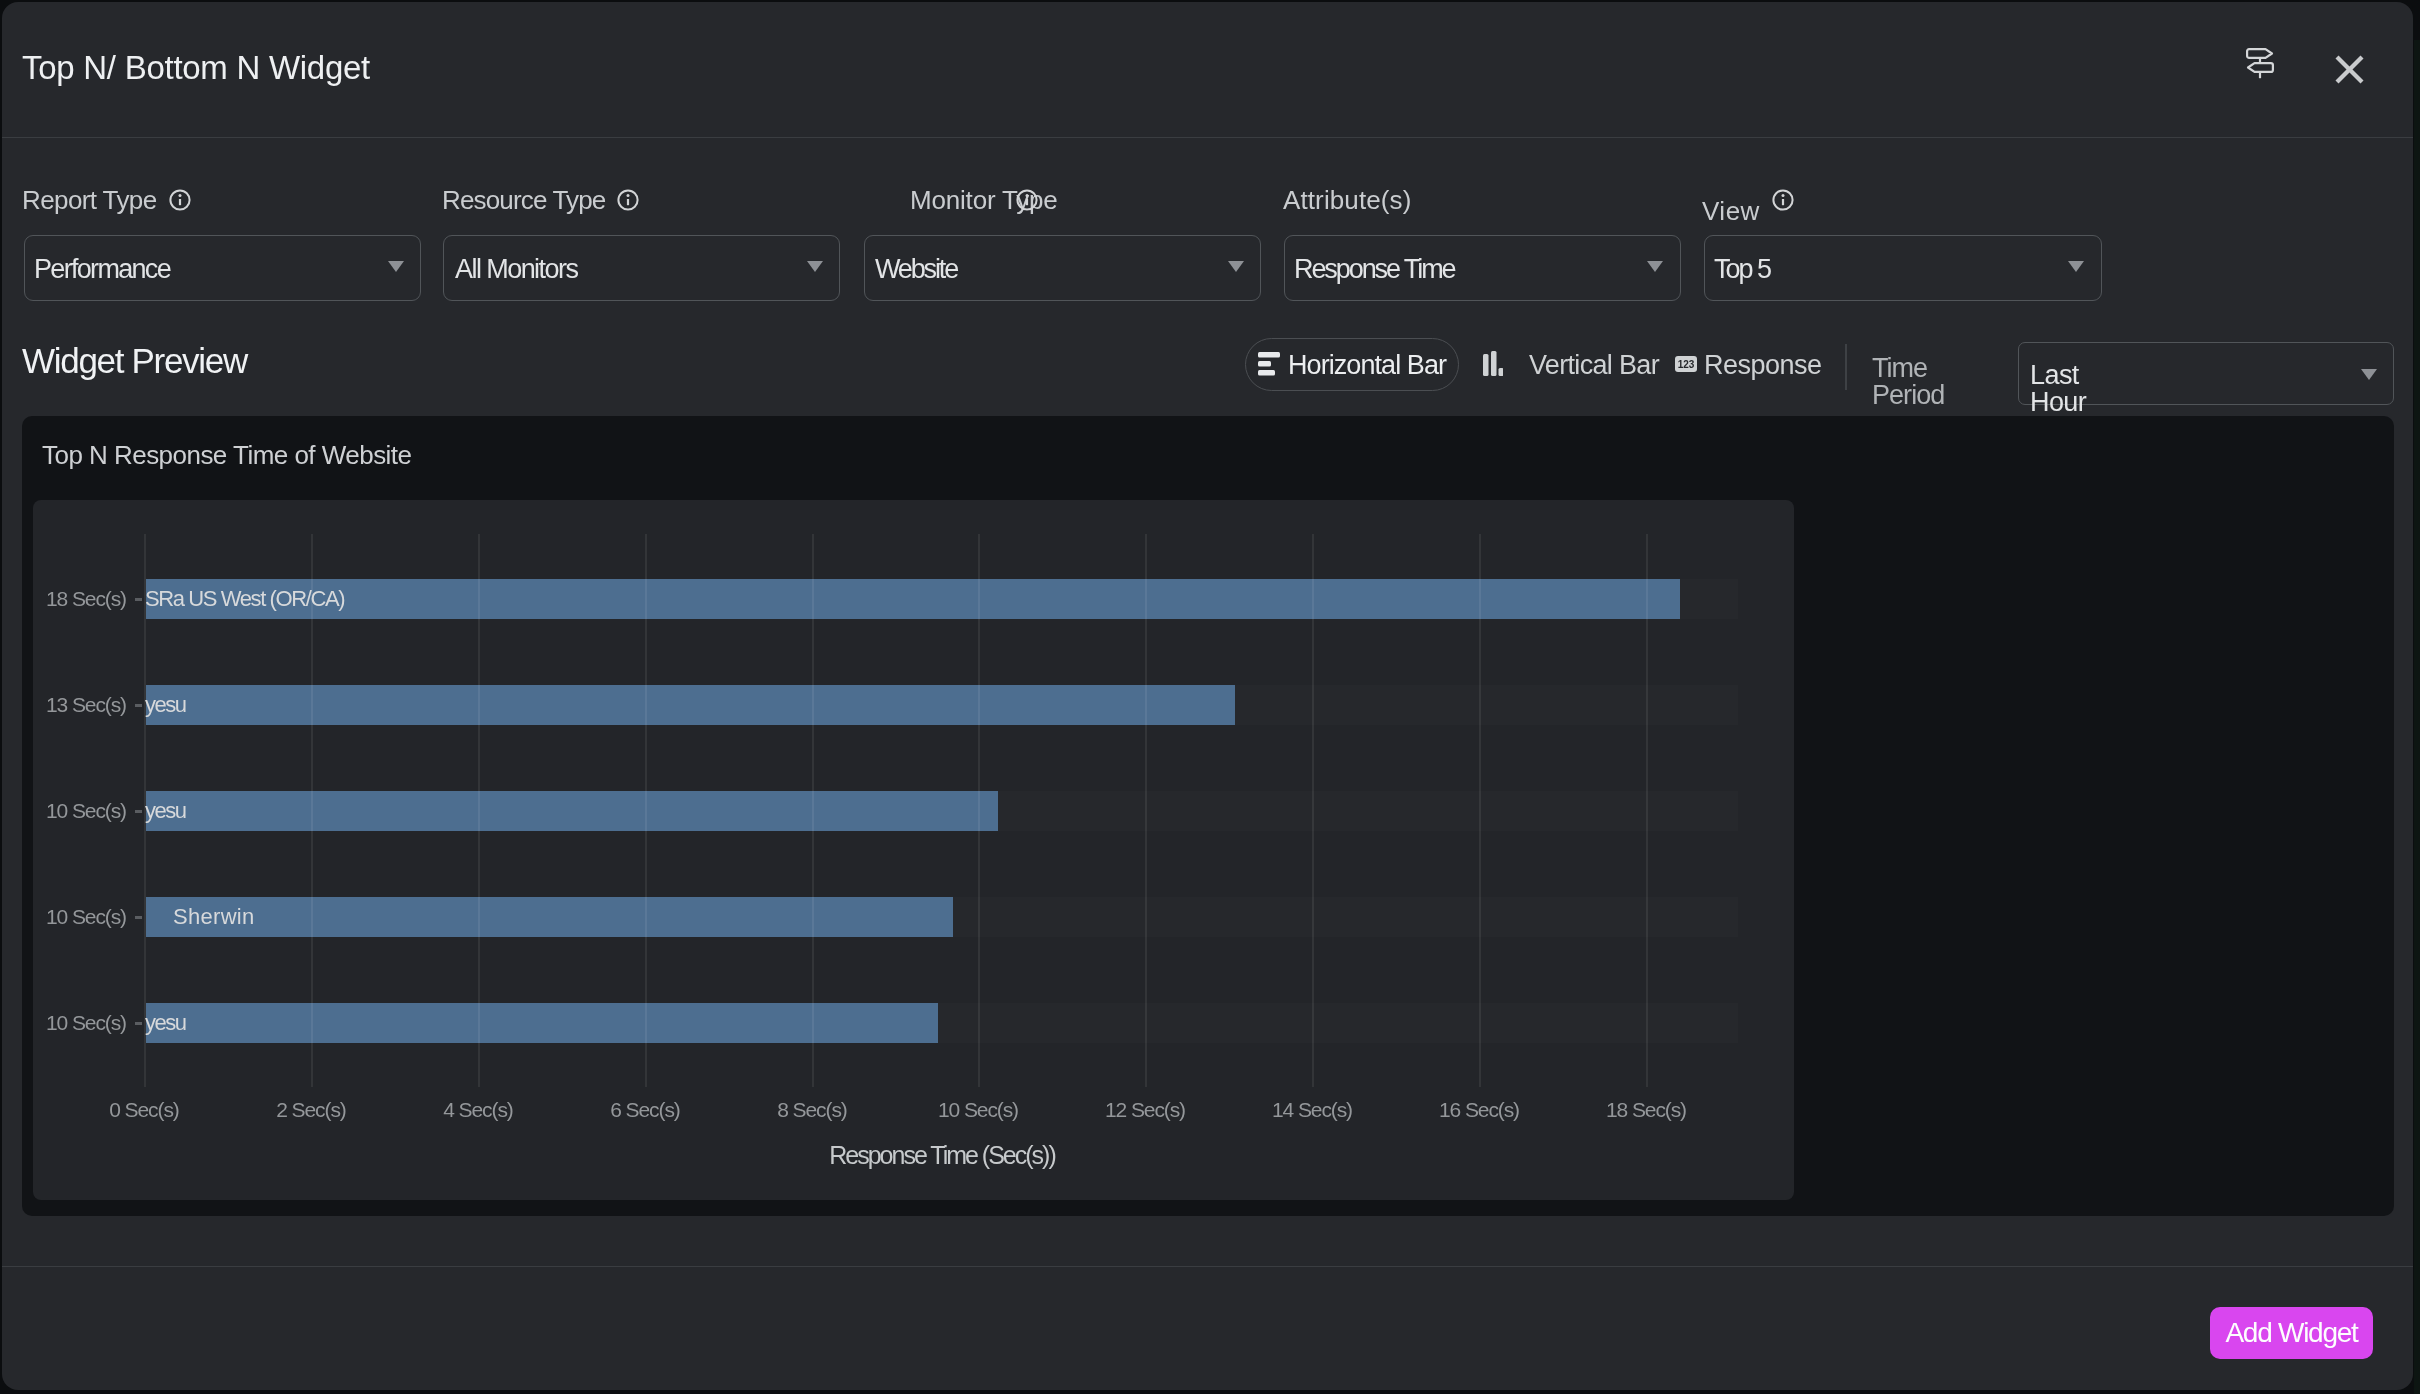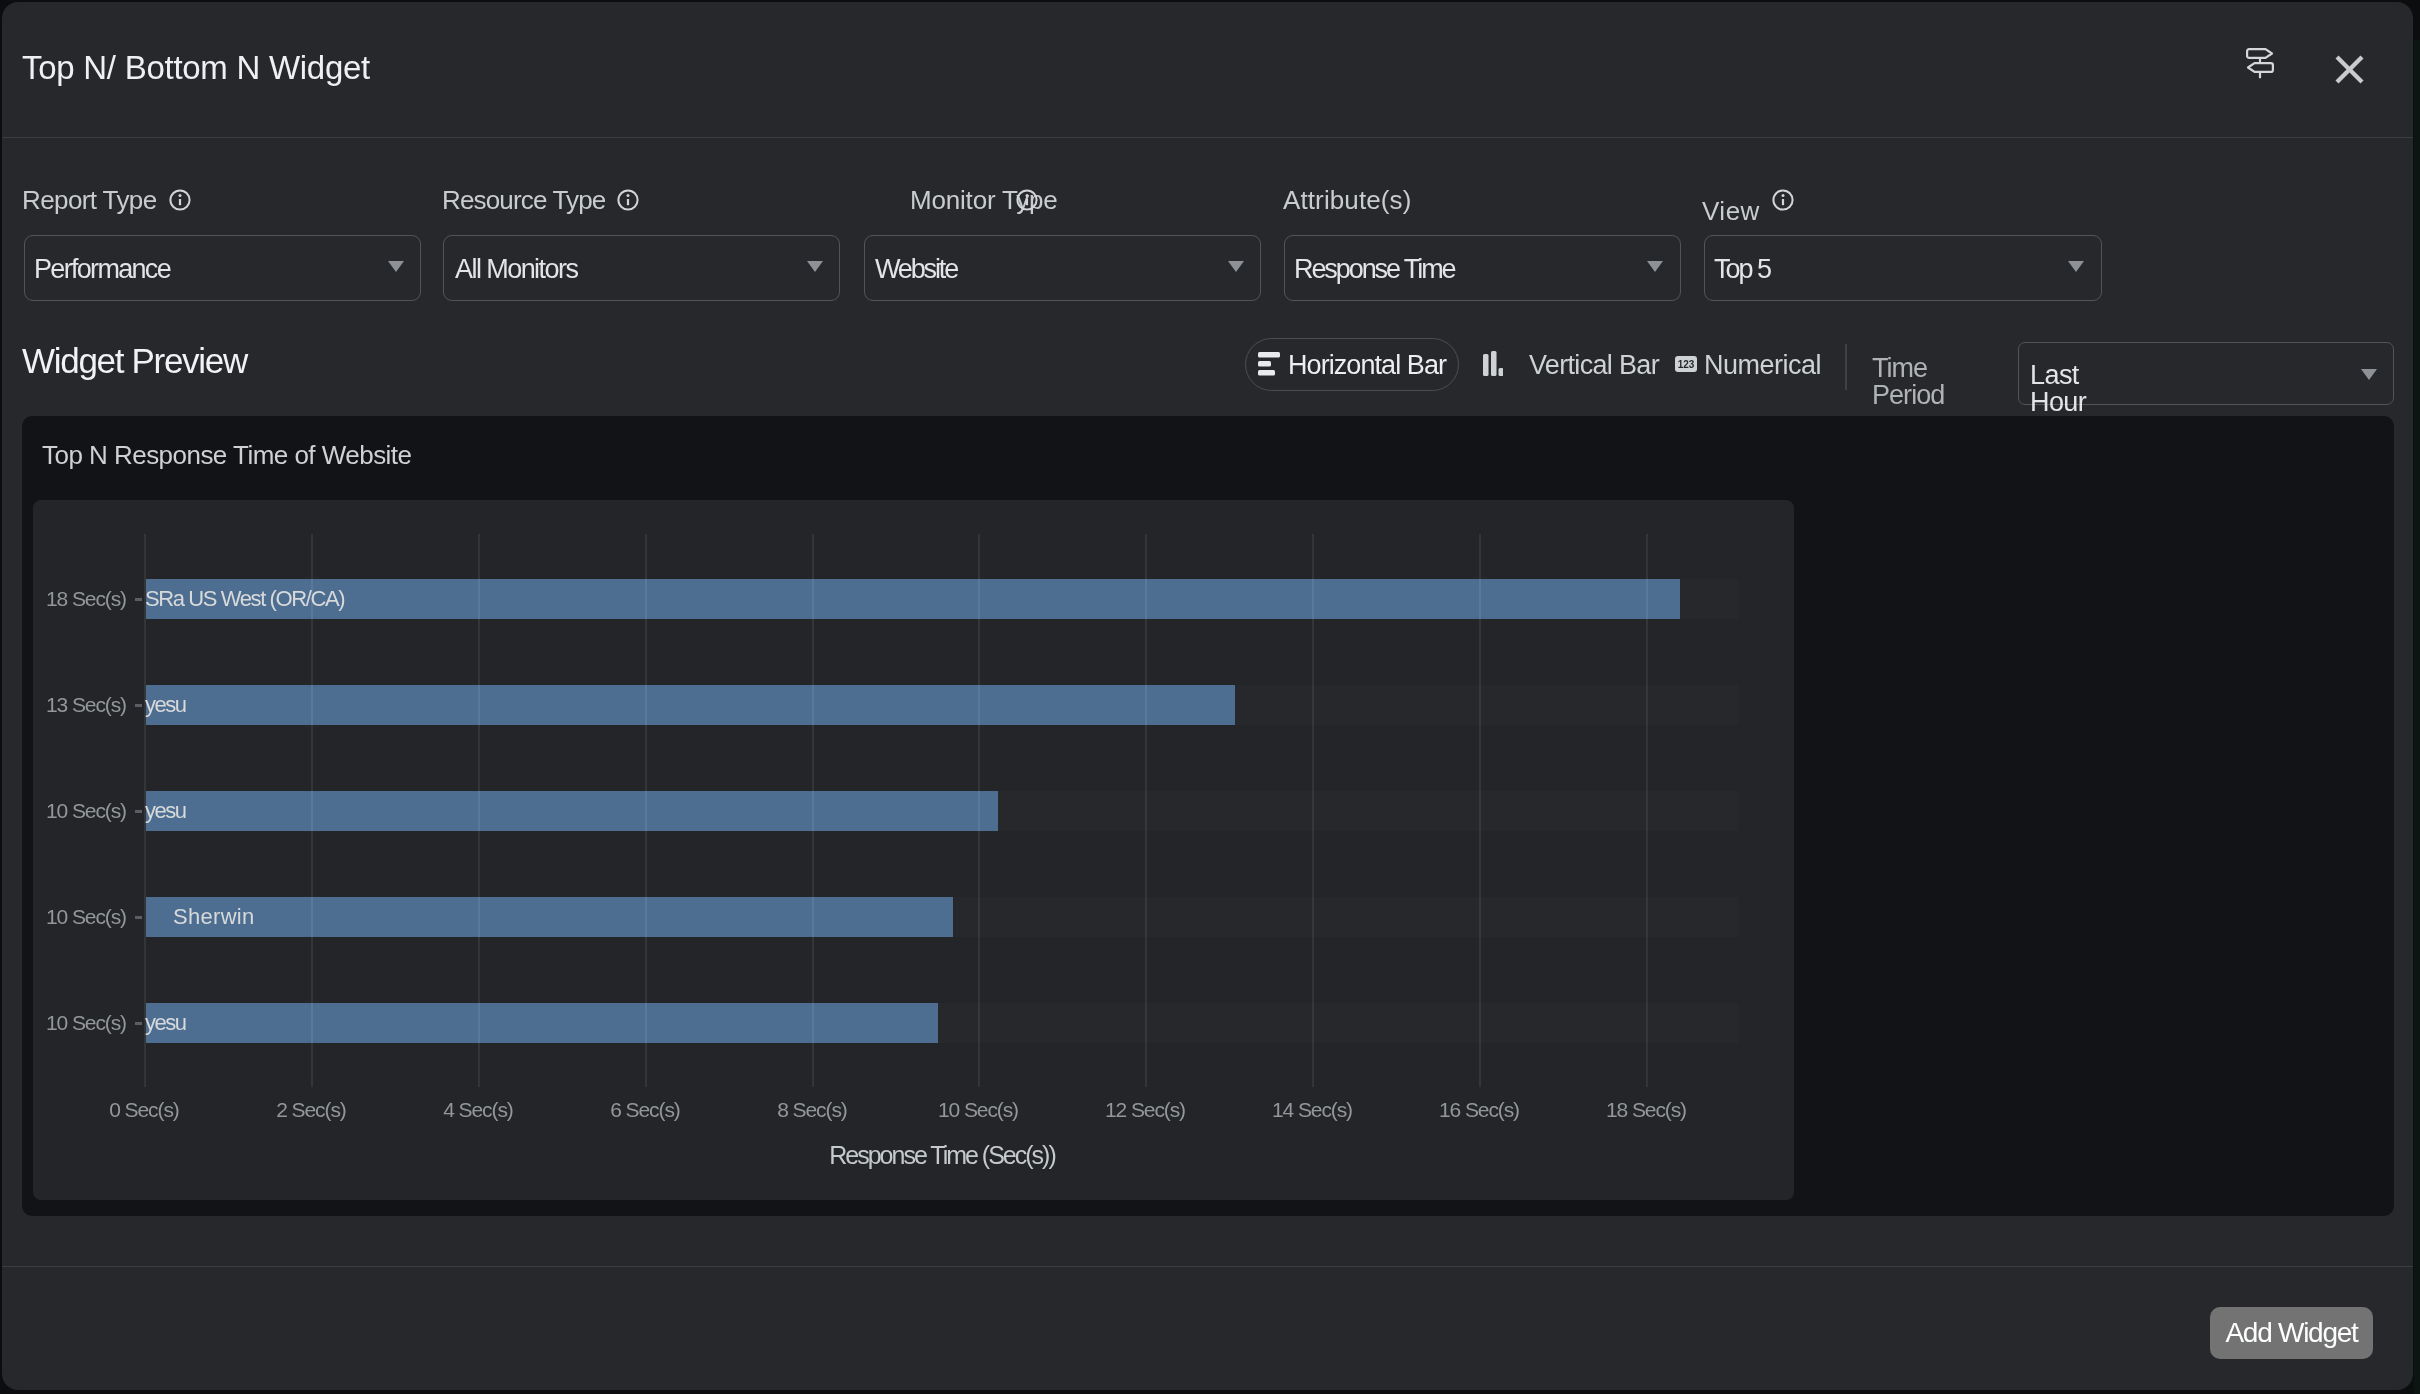--- a/index.html
+++ b/index.html
@@ -25,21 +25,21 @@
   #container{position:absolute;left:33px;top:500px;width:1761px;height:700px;background:#232529;border-radius:8px;}
   .grid{position:absolute;top:534px;width:1.5px;height:553px;background:rgba(255,255,255,0.075);z-index:5;}
   .track{position:absolute;left:146px;width:1592px;height:40px;background:rgba(255,255,255,0.017);}
   .bar{position:absolute;left:146px;height:40px;background:#4d6e90;}
   .ylab{position:absolute;font-size:21px;color:#94979a;line-height:1;width:100px;text-align:right;letter-spacing:-1.1px;}
   .tick{position:absolute;left:135px;width:7px;height:2.5px;background:#5a5d61;}
   .blab{position:absolute;left:145px;font-size:22px;color:#d7d9db;line-height:1;z-index:6;}
   .xlab{position:absolute;top:1099px;font-size:21px;color:#94979a;line-height:1;width:160px;text-align:center;letter-spacing:-1.1px;}
   #axtitle{position:absolute;left:762px;top:1143px;width:360px;text-align:center;font-size:25px;color:#c6c9cb;line-height:1;letter-spacing:-2.0px;}
   .botline{position:absolute;left:2px;top:1266px;width:2411px;height:1px;background:#3a3d41;}
-  #addw{position:absolute;left:2210px;top:1307px;width:163px;height:52px;background:#737373;border-radius:10px;color:#fdfefe;font-size:28px;line-height:52px;text-align:center;letter-spacing:-1.27px;}
+  #addw{position:absolute;left:2210px;top:1307px;width:163px;height:52px;background:#d946ef;border-radius:10px;color:#fdfefe;font-size:28px;line-height:52px;text-align:center;letter-spacing:-1.27px;}
 </style>
 </head>
 <body>
 <div id="page">
   <div id="modal"></div>
   <div id="rightstrip"></div>
   <div class="hdrline"></div>
   <div id="title">Top N/ Bottom N Widget</div>
 
   <svg class="abs" style="left:2246px;top:48px;" width="28" height="31" viewBox="0 0 28 31" fill="none">
@@ -107,21 +107,21 @@
   <svg class="abs" style="left:1483px;top:351px;" width="20" height="25" viewBox="0 0 20 25">
     <rect x="0" y="3" width="5.5" height="22" rx="1.5" fill="#cfd2d4"></rect>
     <rect x="8" y="0" width="5.5" height="25" rx="1.5" fill="#cfd2d4"></rect>
     <rect x="15.5" y="17" width="5" height="8" rx="1.5" fill="#cfd2d4"></rect>
   </svg>
   <div class="toggletxt" style="left:1509px;color:#cfd2d4;letter-spacing:-0.67px;margin-left:20px;">Vertical Bar</div>
   <svg class="abs" style="left:1675px;top:356px;" width="22" height="16" viewBox="0 0 22 16">
     <rect x="0" y="0" width="22" height="16" rx="3" fill="#cfd2d4"></rect>
     <text x="11" y="12" text-anchor="middle" font-family="Liberation Sans" font-size="10" font-weight="bold" fill="#26282c">123</text>
   </svg>
-  <div class="toggletxt" style="left:1704px;color:#cfd2d4;letter-spacing:-0.5px;">Numerical</div>
+  <div class="toggletxt" style="left:1704px;color:#cfd2d4;letter-spacing:-0.5px;">Response</div>
   <div id="vsep"></div>
   <div class="toggletxt" style="left:1872px;top:355px;color:#b0b3b6;letter-spacing:-0.96px;">Time Period</div>
   <div id="lasthour"></div>
   <div class="ddtext" style="left:2030px;top:362px;letter-spacing:-0.57px;">Last Hour</div>
   <div class="arrow" style="left:2361px;top:369px;"></div>
 
   <div id="panel"></div>
   <div id="ptitle">Top N Response Time of Website</div>
   <div id="container"></div>
 

